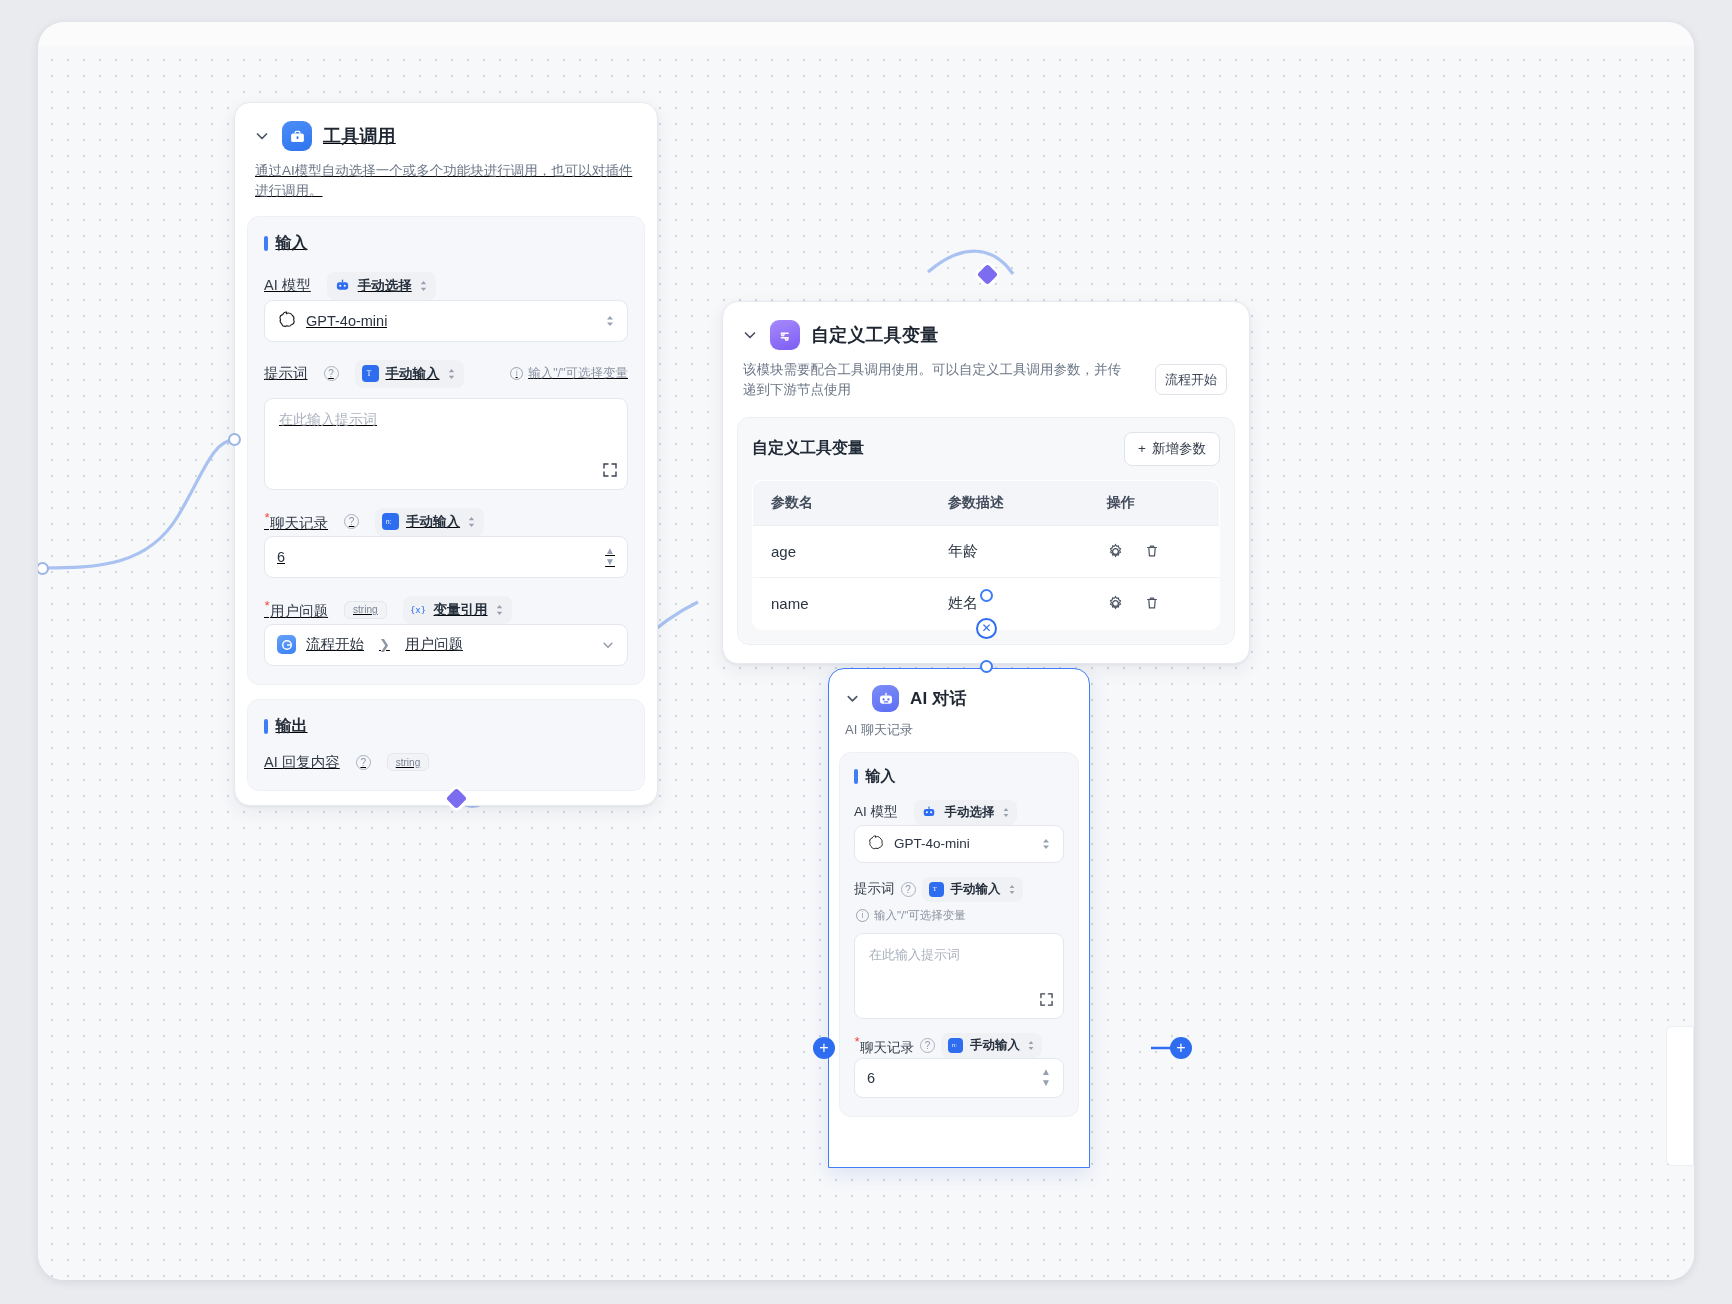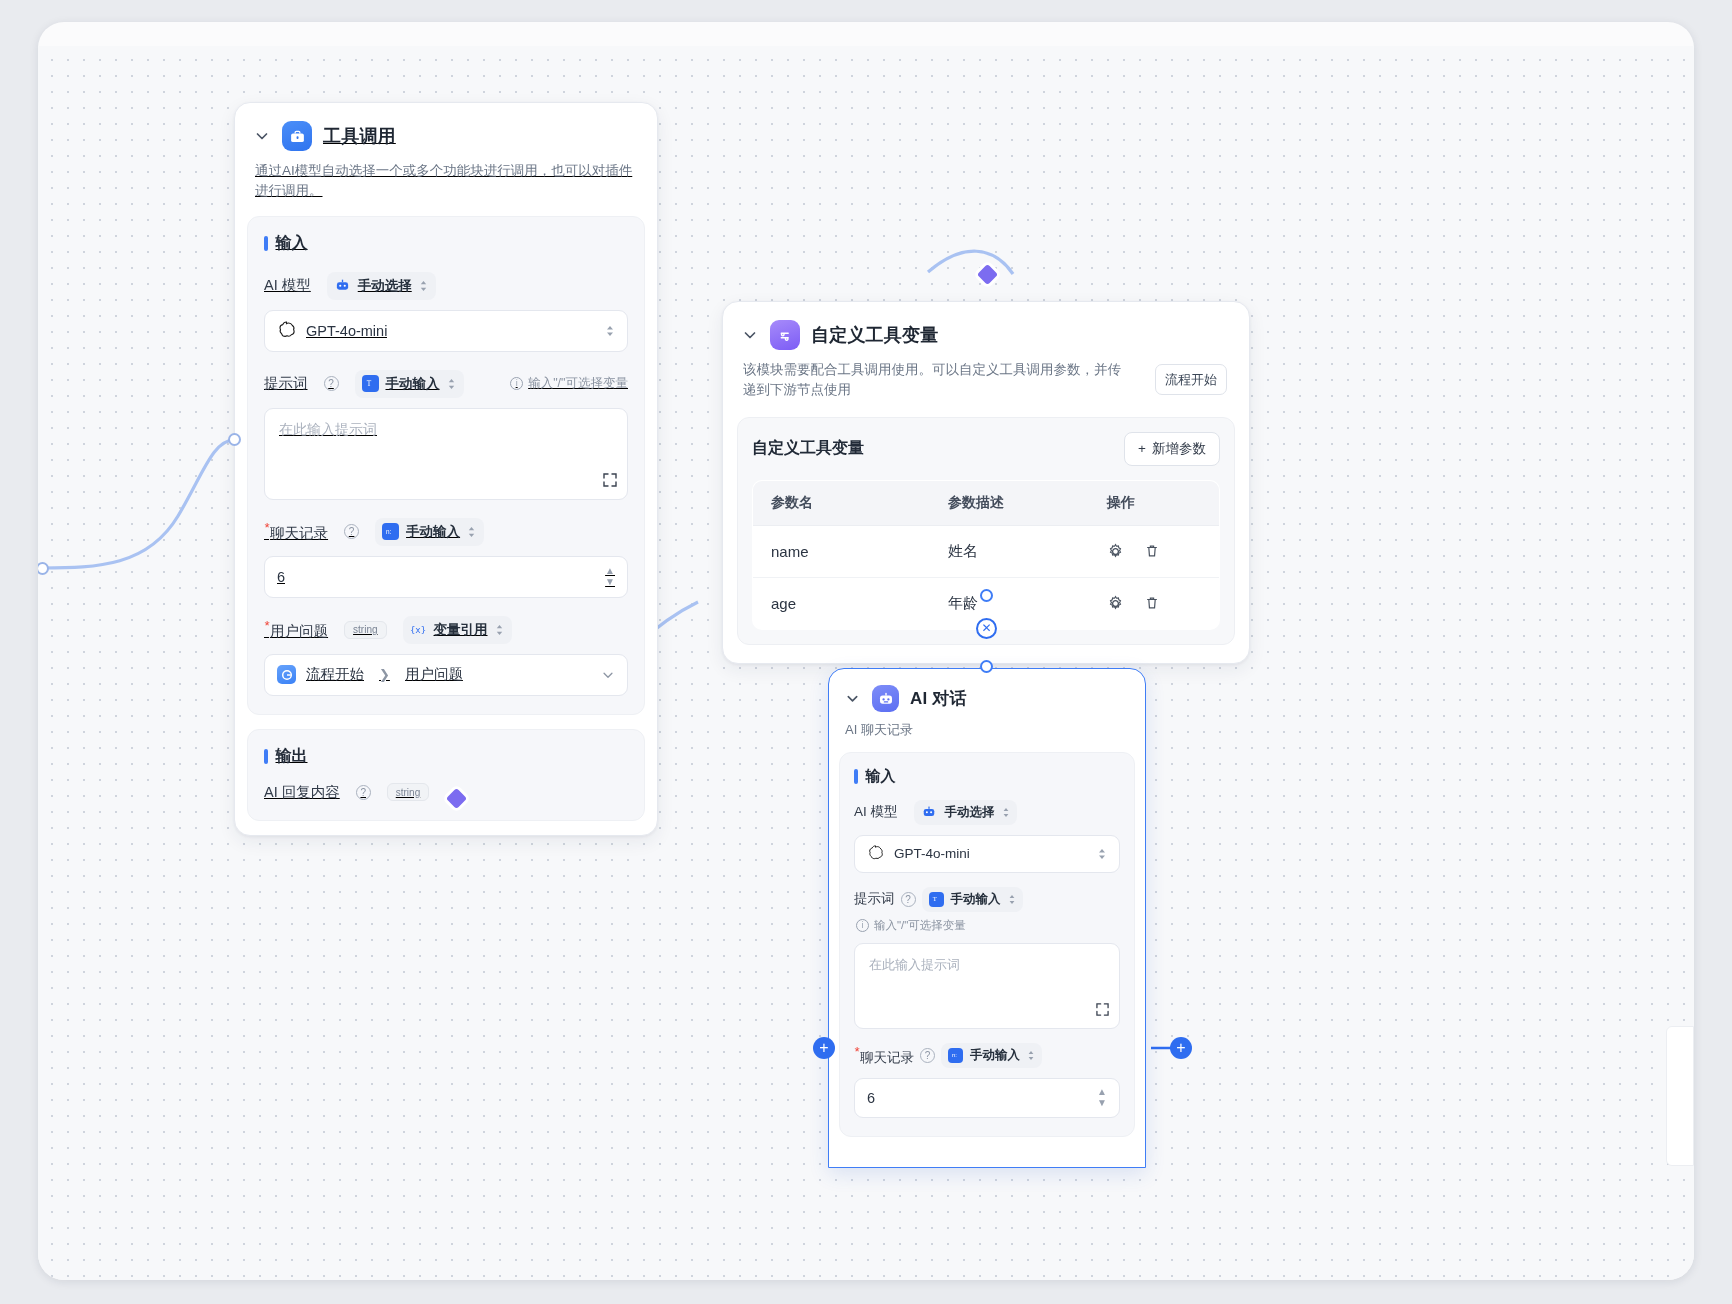--- a/index.html
+++ b/index.html
@@ -108,21 +108,20 @@
   .selpill .pt { font-size: 13.5px; font-weight: 700; color: #26303d; white-space: nowrap; }
   .minic { width: 17px; height: 17px; border-radius: 4px; flex: none; display:flex; align-items:center; justify-content:center; }
   .minic.robot { background: transparent; }
   .minic.blue { background: #2f6df0; }
   .minic.var { background: transparent; }
   .updown { display: inline-flex; flex-direction: column; gap: 2px; color: #98a1af; flex: none; }
   .hint { margin-left: auto; display: flex; align-items: center; gap: 5px; font-size: 12.5px; color: #8a93a1; white-space: nowrap; }
   .hint .circ { width: 13px; height: 13px; border-radius: 50%; border: 1.15px solid #9aa3b1; font-size: 9px; line-height:11px; text-align:center; color:#9aa3b1;}
 
   .ctrl {
-    margin-top: 10px;
     background: #fff; border: 1px solid #e4e7ee;
     border-radius: 9px;
     height: 42px;
     display: flex; align-items: center;
     padding: 0 12px;
     font-size: 14.5px; color: #2b3442;
     cursor: pointer;
   }
   .ctrl .left { display: flex; align-items: center; gap: 10px; flex: 1; min-width: 0; }
   .ctrl .right { display: flex; align-items: center; color: #98a1af; }
@@ -446,41 +445,41 @@
           <table class="params">
             <thead>
               <tr>
                 <th style="width:38%;">参数名</th>
                 <th style="width:34%;">参数描述</th>
                 <th>操作</th>
               </tr>
             </thead>
             <tbody>
               <tr>
-                <td>name</td>
-                <td>姓名</td>
+                <td>age</td>
+                <td>年龄</td>
                 <td>
                   <span class="ops">
                     <span>
                       <svg width="17" height="17" viewBox="0 0 20 20">
                           <path d="M10 6.6a3.4 3.4 0 1 0 0 6.8 3.4 3.4 0 0 0 0-6.8z" fill="none" stroke="#49525f" stroke-width="1.5"></path>
                           <path d="M10 1.8l1.1 2 2.3-.4 .5 2.3 2 1.1-1.1 2 1.1 2-2 1.1-.5 2.3-2.3-.4-1.1 2-1.1-2-2.3 .4-.5-2.3-2-1.1 1.1-2-1.1-2 2-1.1 .5-2.3 2.3 .4z" fill="none" stroke="#49525f" stroke-width="1.3"></path>
                         </svg>
                     </span>
                     <span>
                       <svg width="16" height="16" viewBox="0 0 20 20">
                           <path d="M4.5 5.6h11M8 5.6V3.8h4v1.8M6 5.6l.8 10.4h6.4L14 5.6" fill="none" stroke="#49525f" stroke-width="1.5" stroke-linecap="round"></path>
                         </svg>
                     </span>
                   </span>
                 </td>
               </tr>
               <tr>
-                <td>age</td>
-                <td>年龄</td>
+                <td>name</td>
+                <td>姓名</td>
                 <td>
                   <span class="ops">
                     <span>
                       <svg width="17" height="17" viewBox="0 0 20 20">
                           <path d="M10 6.6a3.4 3.4 0 1 0 0 6.8 3.4 3.4 0 0 0 0-6.8z" fill="none" stroke="#49525f" stroke-width="1.5"></path>
                           <path d="M10 1.8l1.1 2 2.3-.4 .5 2.3 2 1.1-1.1 2 1.1 2-2 1.1-.5 2.3-2.3-.4-1.1 2-1.1-2-2.3 .4-.5-2.3-2-1.1 1.1-2-1.1-2 2-1.1 .5-2.3 2.3 .4z" fill="none" stroke="#49525f" stroke-width="1.3"></path>
                         </svg>
                     </span>
                     <span>
                       <svg width="16" height="16" viewBox="0 0 20 20">
@@ -492,21 +491,21 @@
               </tr>
             </tbody>
           </table>
         </div>
       </div>
       <div class="diamond" style="left:942px; top:221px;"></div>
       <div class="port" style="left:942px; top:543px;"></div>
       <div class="delmid" style="left:938px; top:572px;">✕</div>
       <div class="port" style="left:942px; top:614px;"></div>
 
-      <div class="node selected" style="left:790px; top:622px; width:318px; height:500px; border-radius:16px 16px 0 0;">
+      <div class="node selected" style="left:790px; top:622px; width:262px; height:500px; border-radius:16px 16px 0 0;">
         <div class="node-head" style="padding:16px 16px 0 14px;">
           <div class="node-titlerow">
             <span class="chev">
               <svg width="15" height="15" viewBox="0 0 16 16">
                   <path d="M3.5 6 L8 10.5 L12.5 6" stroke="#4b5565" stroke-width="1.7" fill="none" stroke-linecap="round" stroke-linejoin="round"></path>
                 </svg>
             </span>
             <span class="nicon indigo" style="width:27px;height:27px;">
               <svg width="16" height="16" viewBox="0 0 16 16">
                   <rect x="2" y="4.6" width="12" height="8.1" rx="2.6" fill="#fff"></rect>

